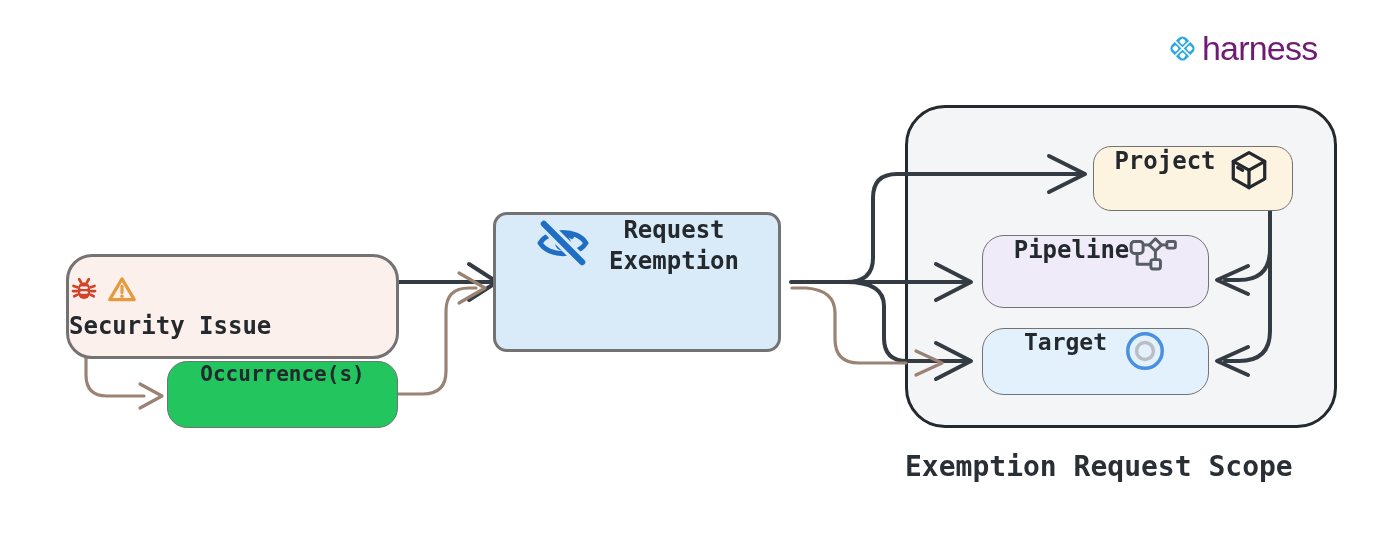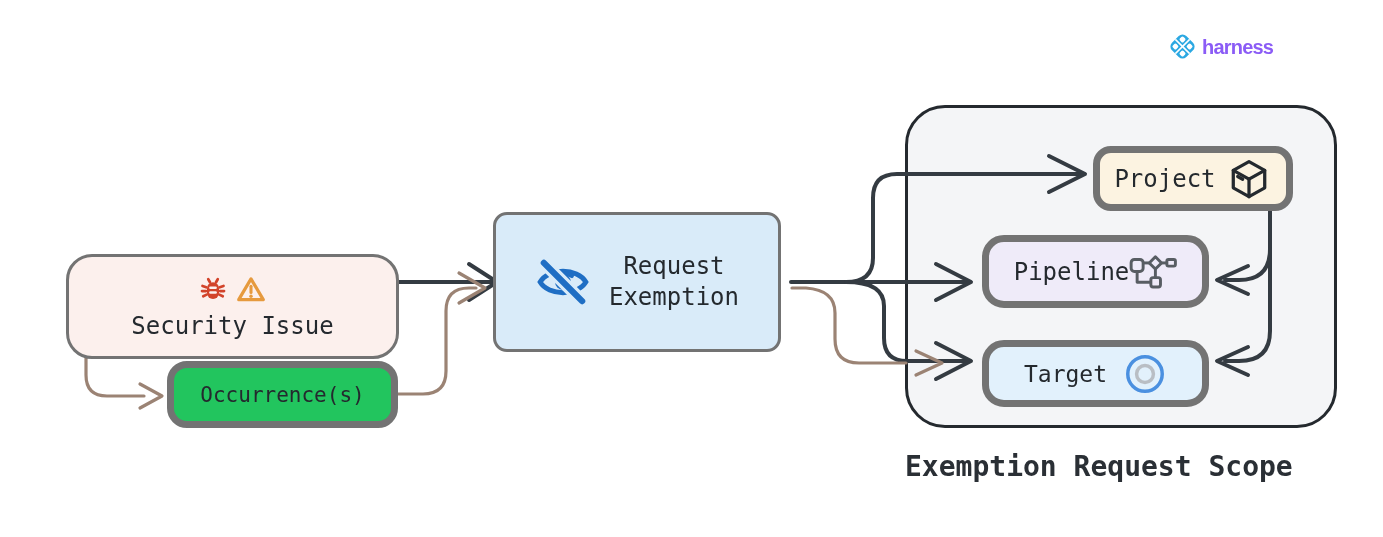--- a/index.html
+++ b/index.html
@@ -2,44 +2,44 @@
 <html><head>
 <meta charset="utf-8">
 <style>
   html,body{margin:0;padding:0;background:#ffffff;}
   .canvas{
     position:relative;width:1383px;height:537px;background:#ffffff;overflow:hidden;
     font-family:"DejaVu Sans Mono", monospace;
   }
   .connectors{position:absolute;left:0;top:0;width:1383px;height:537px;pointer-events:none;}
   .node{
-    position:absolute;display:flex;align-items:center;justify-content:center;
-    box-sizing:border-box;border:7px solid #737373;color:#24292e;font-weight:normal;white-space:nowrap;
+    position:absolute;display:flex;align-items:flex-start;justify-content:center;
+    box-sizing:border-box;border:1px solid #737373;color:#24292e;font-weight:bold;white-space:nowrap;
   }
   .node-security{left:66px;top:230px;width:333px;height:105px;border-radius:26px;border-width:3.4px;flex-direction:column;gap:7px;}
   .node-security .icon-row{display:flex;align-items:center;gap:7px;}
   .node-security .lbl{font-size:24px;}
   .node-occurrences{left:167px;top:361px;width:231px;height:67px;border-radius:20px;font-size:21px;}
   .node-request{left:493px;top:212px;width:288px;height:140px;border-radius:14px;border-width:3.4px;gap:18px;}
   .node-request .lbl2{font-size:24px;line-height:1.3;text-align:center;}
   .scope-box{
     position:absolute;left:905px;top:105px;width:432px;height:323px;border-radius:40px;
     box-sizing:border-box;border:3.4px solid #24292e;background:#f4f5f7;
   }
   .node-project{left:1093px;top:146px;width:200px;height:65px;border-radius:18px;font-size:24px;gap:10px;}
   .node-pipeline{left:982px;top:235px;width:227px;height:73px;border-radius:22px;font-size:24px;}
-  .node-target{left:982px;top:340px;width:227px;height:67px;border-radius:22px;font-size:23px;gap:16px;}
+  .node-target{left:982px;top:328px;width:227px;height:67px;border-radius:22px;font-size:23px;gap:16px;}
   .scope-label{
     position:absolute;left:905px;top:450px;width:432px;text-align:left;
     font-size:28px;font-weight:bold;color:#2a2f35;white-space:nowrap;
   }
   .logo{position:absolute;left:1167px;top:31px;display:flex;align-items:center;gap:4px;}
   .logo .brand-text{
-    font-family:"Liberation Sans", sans-serif;font-weight:700;font-size:20px;
-    color:#8b5cf6;letter-spacing:-0.8px;line-height:1;
+    font-family:"Liberation Sans", sans-serif;font-weight:400;font-size:34px;
+    color:#701a75;letter-spacing:-0.8px;line-height:1;
   }
   svg{display:block;}
 </style>
 </head>
 <body>
 
 <div class="canvas">
 
   <div class="scope-box" style="background-color: rgb(244, 245, 247);"></div>
 

